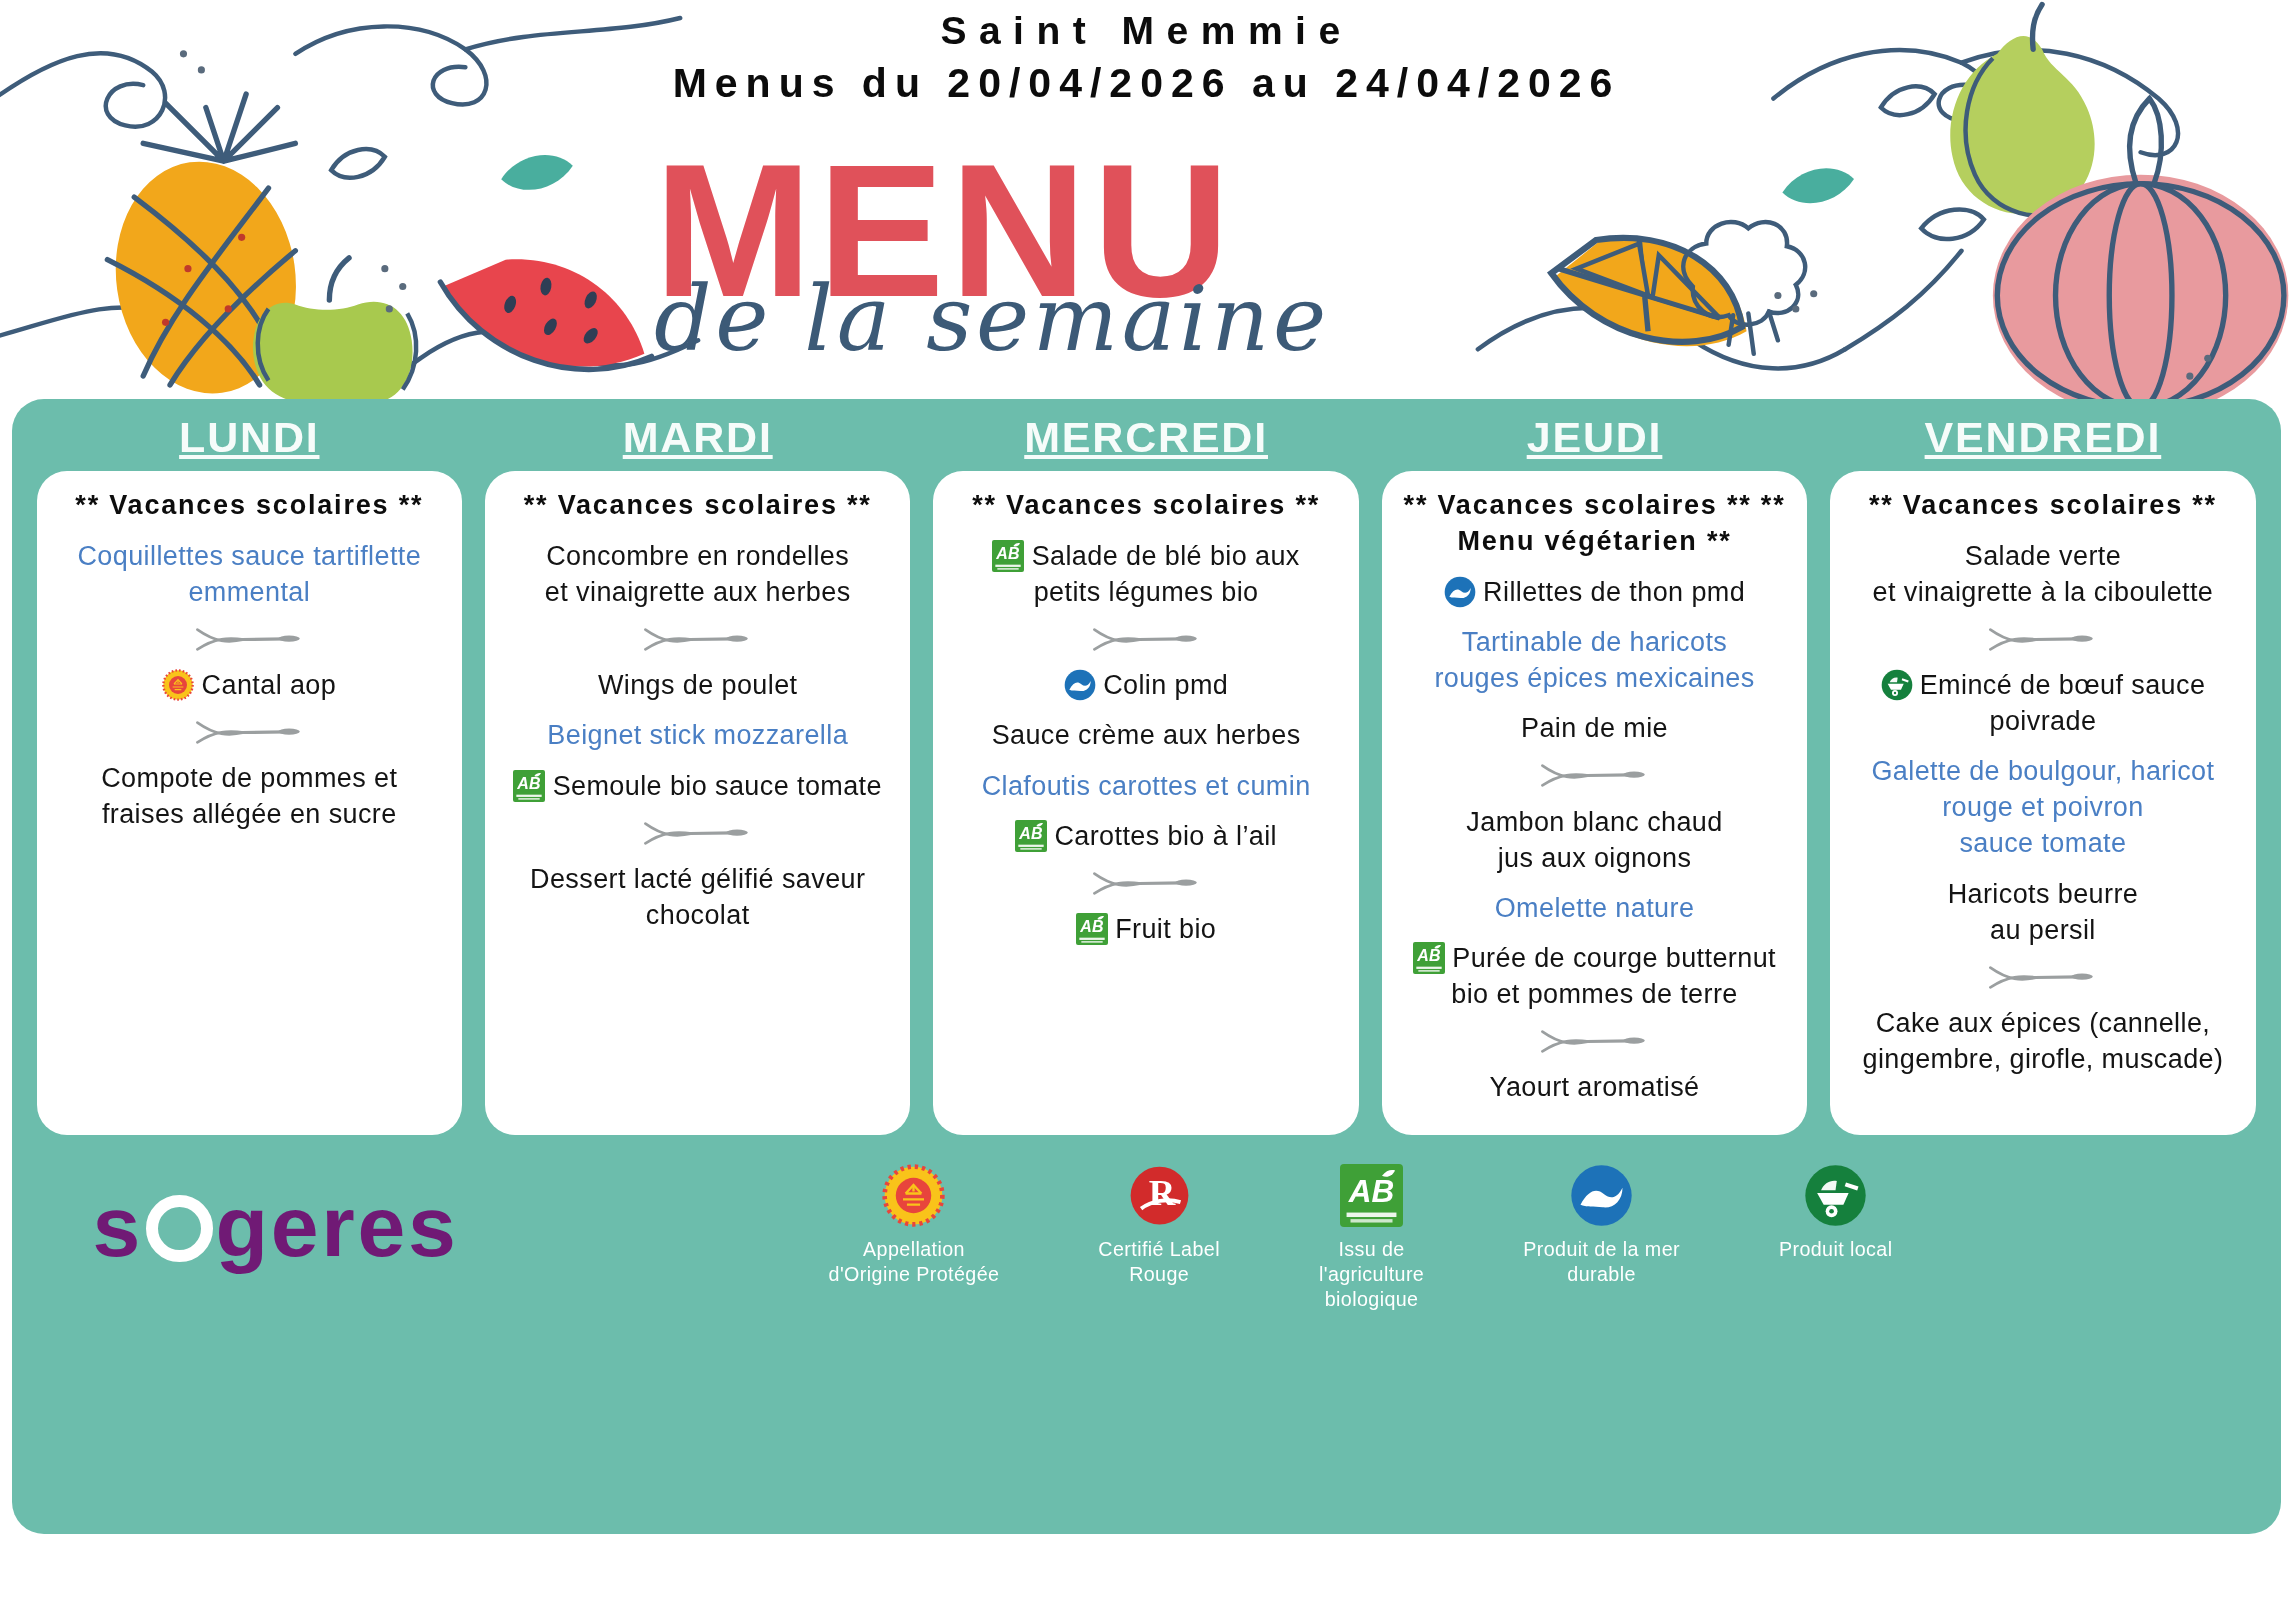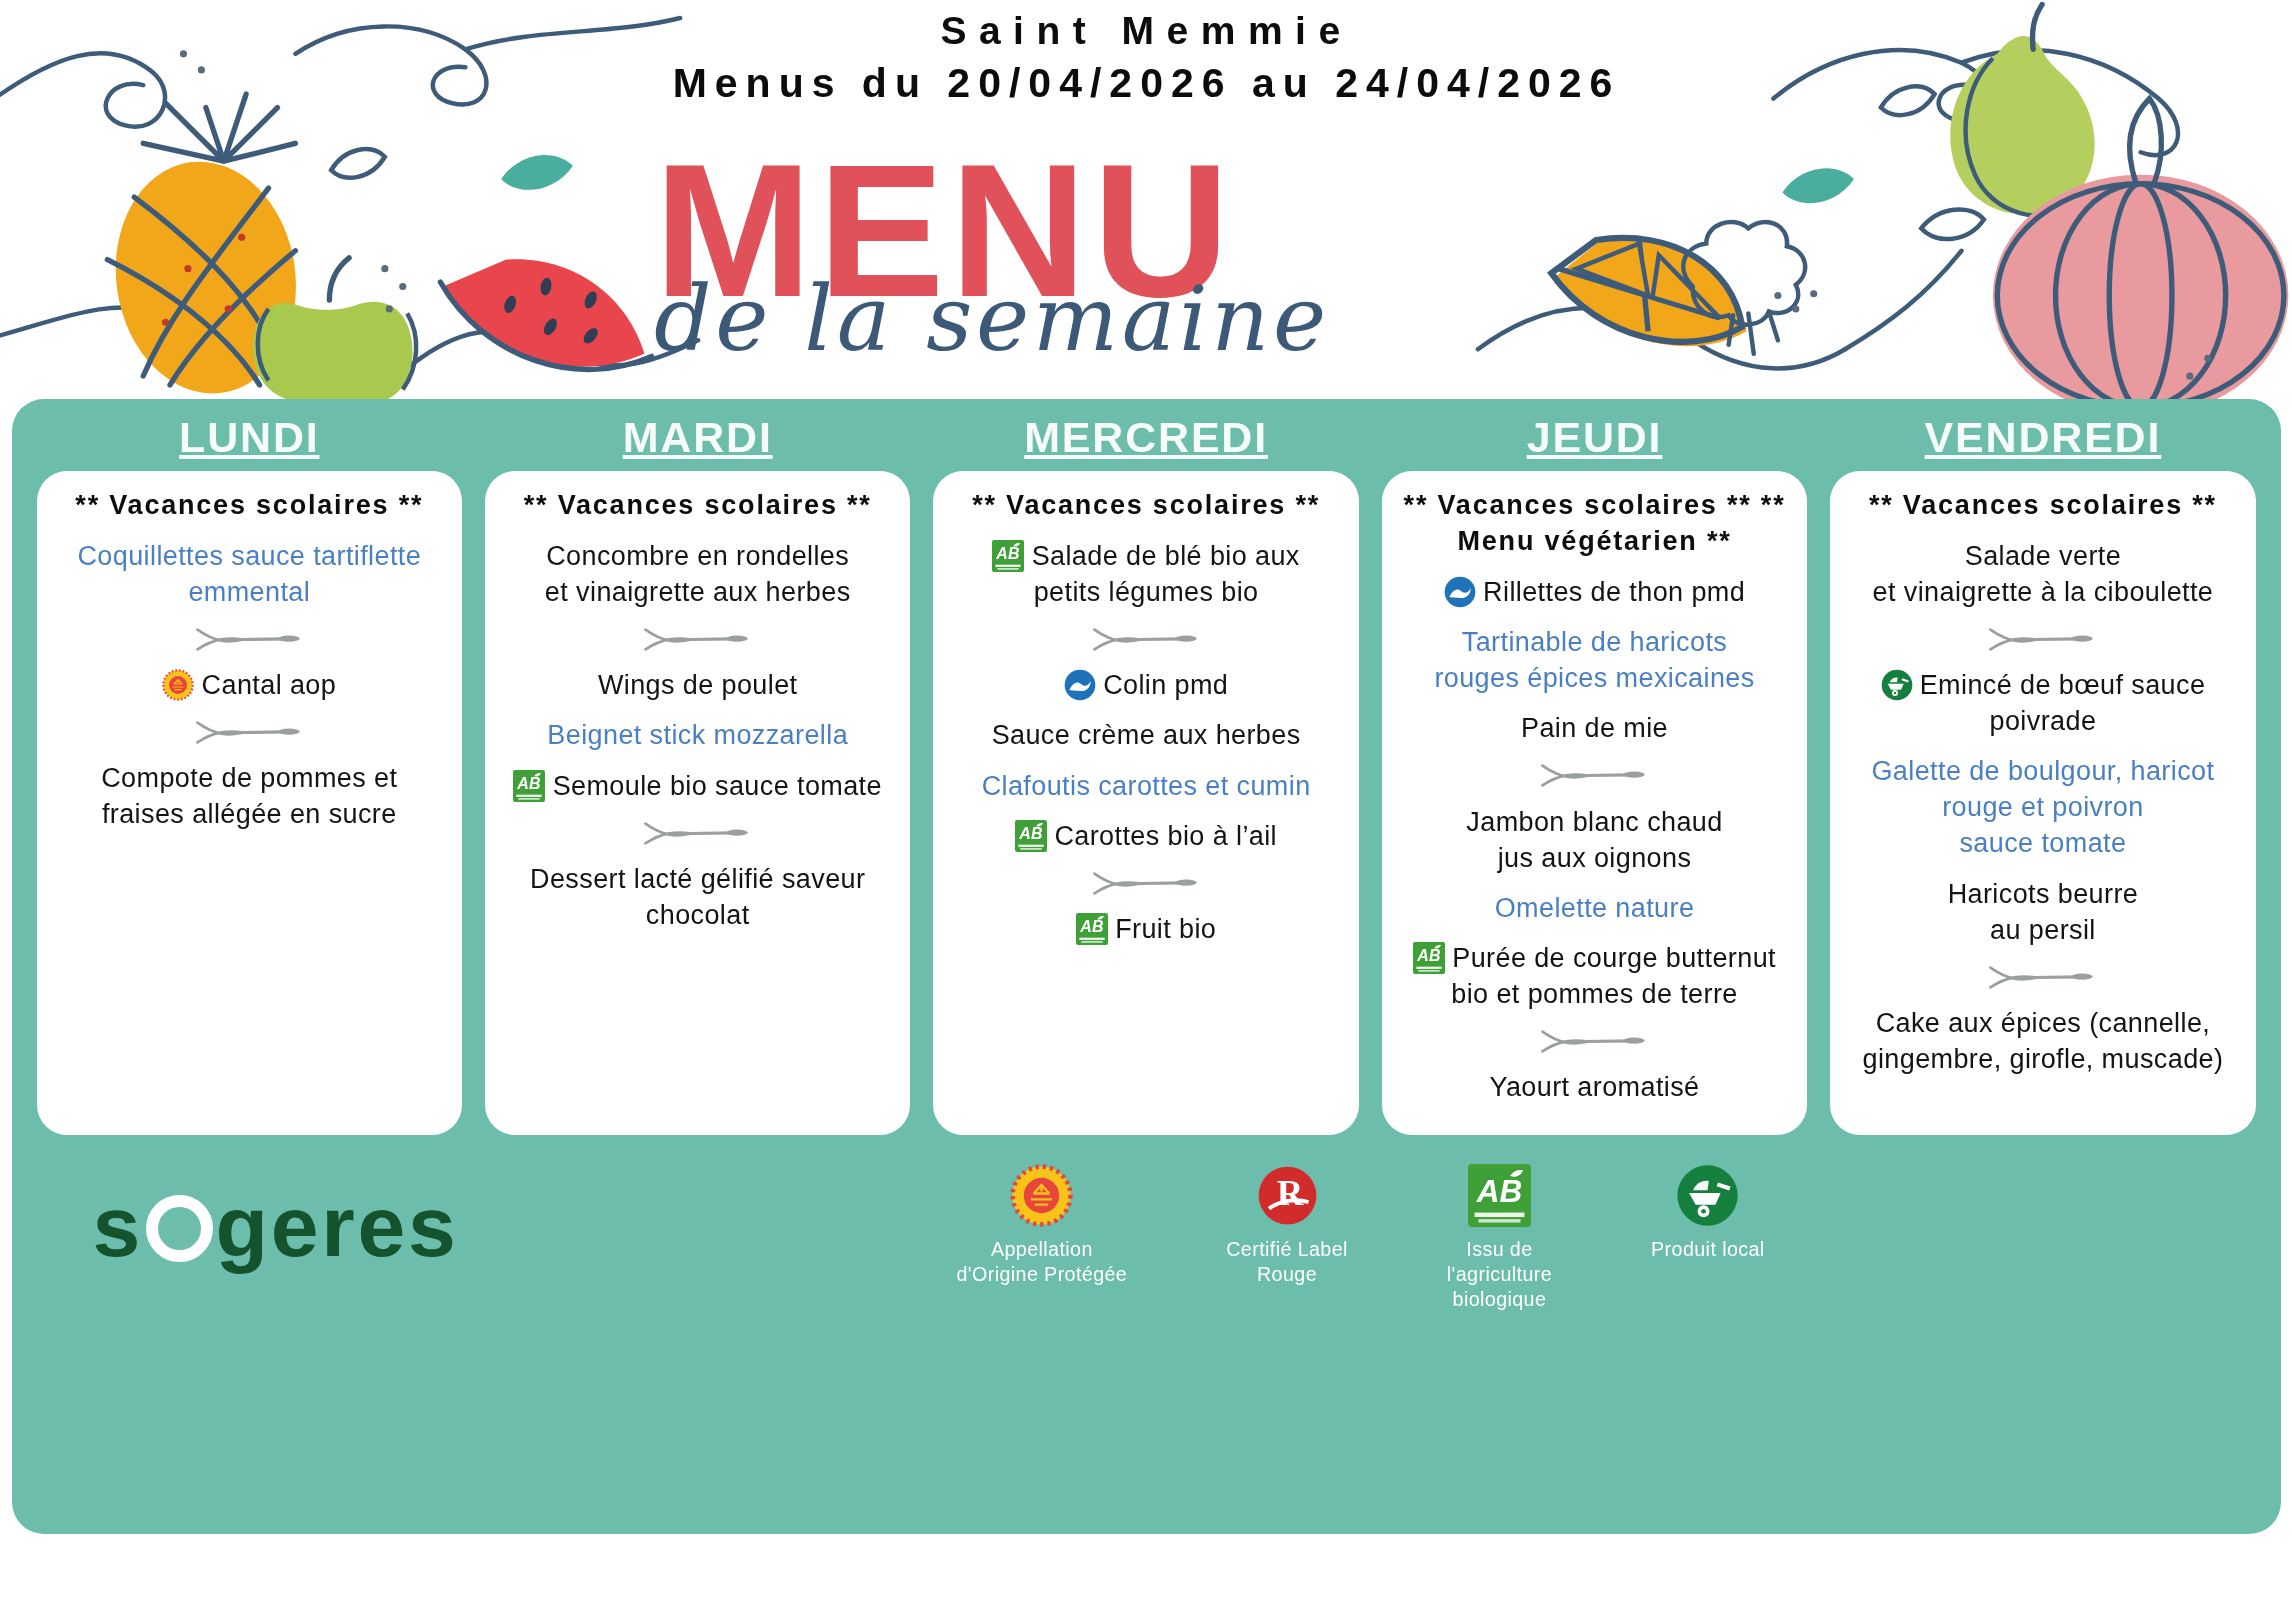--- a/index.html
+++ b/index.html
@@ -24,21 +24,21 @@
   .card{background:#ffffff;border-radius:30px;height:664px;padding:14.3px 7.2px;box-sizing:border-box;
         overflow:hidden;}
   .notice{font-weight:bold;font-size:27px;letter-spacing:1.8px;text-align:center;color:#0d0d0d;
           line-height:36px;margin-top:1.8px;}
   .dish{font-size:27px;line-height:36px;text-align:center;margin-top:14.3px;color:#141414;letter-spacing:0.4px;}
   .dish.blue{color:#4a7fc4;}
   .it-icon{vertical-align:-7.2px;margin-right:7.2px;}
   .divider-row{display:flex;justify-content:center;margin:16px 0 3.6px;}
   
   .panel-footer{display:flex;align-items:flex-start;padding:23px 54px 0 81px;}
-  .brand{color:#14532d;font-size:86px;font-weight:bold;letter-spacing:2.7px;line-height:1;margin-top:25px;
+  .brand{color:#701a75;font-size:86px;font-weight:bold;letter-spacing:2.7px;line-height:1;margin-top:25px;
          white-space:nowrap;}
   .brand .o-ring{display:inline-block;width:43px;height:43px;border:12.5px solid #ffffff;border-radius:50%;
                  margin:0 2.7px;vertical-align:-5.4px;}
   .legend{flex:1;display:flex;justify-content:center;gap:99px;margin-top:5.4px;margin-left:36px;}
   .legend-item{display:flex;flex-direction:column;align-items:center;max-width:233px;}
   .legend-label{color:#ffffff;font-weight:normal;font-size:19.7px;line-height:25px;text-align:center;
                 margin-top:10.7px;letter-spacing:0.4px;}
 </style>
 </head>
 <body>
@@ -403,20 +403,27 @@
     <rect width="48" height="48" rx="3" fill="#3fa037"></rect>
     <text x="24" y="29" text-anchor="middle" font-family="Liberation Sans,sans-serif" font-size="24" font-weight="bold" font-style="italic" fill="#fff">AB</text>
     <path d="M32 9 C 35 5 39 4 42 5 C 40 9 36 11 32 9 Z" fill="#fff"></path>
     <rect x="5" y="37" width="38" height="3.4" fill="#ffffff" opacity="0.9"></rect>
     <rect x="8" y="42" width="32" height="2.6" fill="#ffffff" opacity="0.75"></rect>
             </svg>
             <div class="legend-label">Issu de<br>l'agriculture<br>biologique</div>
           </div>
           <div class="legend-item">
             <svg class="" style="width:63px;height:63px" viewBox="0 0 48 48">
+    <circle cx="24" cy="24" r="23" fill="#1d72b8"></circle>
+    <path d="M8 31 C 14 20 20 18 26 23 C 31 27 36 26 40 18 C 40 28 33 34 25 33 C 18 32 12 33 8 31 Z" fill="#fff"></path>
+            </svg>
+            <div class="legend-label">Produit de la mer<br>durable</div>
+          </div>
+          <div class="legend-item">
+            <svg class="" style="width:63px;height:63px" viewBox="0 0 48 48">
     <circle cx="24" cy="24" r="23" fill="#15803d"></circle>
     <g fill="#fff">
       <path d="M10 22 L34 22 L30 31 L15 31 Z"></path>
       <rect x="32" y="14" width="10" height="3.2" transform="rotate(18 32 14)"></rect>
       <circle cx="21" cy="36" r="4.5"></circle>
                 <circle cx="21" cy="36" r="1.8" fill="#15803d"></circle>
       <path d="M13 20 C 15 15 20 12 25 13 L 24 20 Z" opacity="0.95"></path>
     </g>
             </svg>
             <div class="legend-label">Produit local</div>

